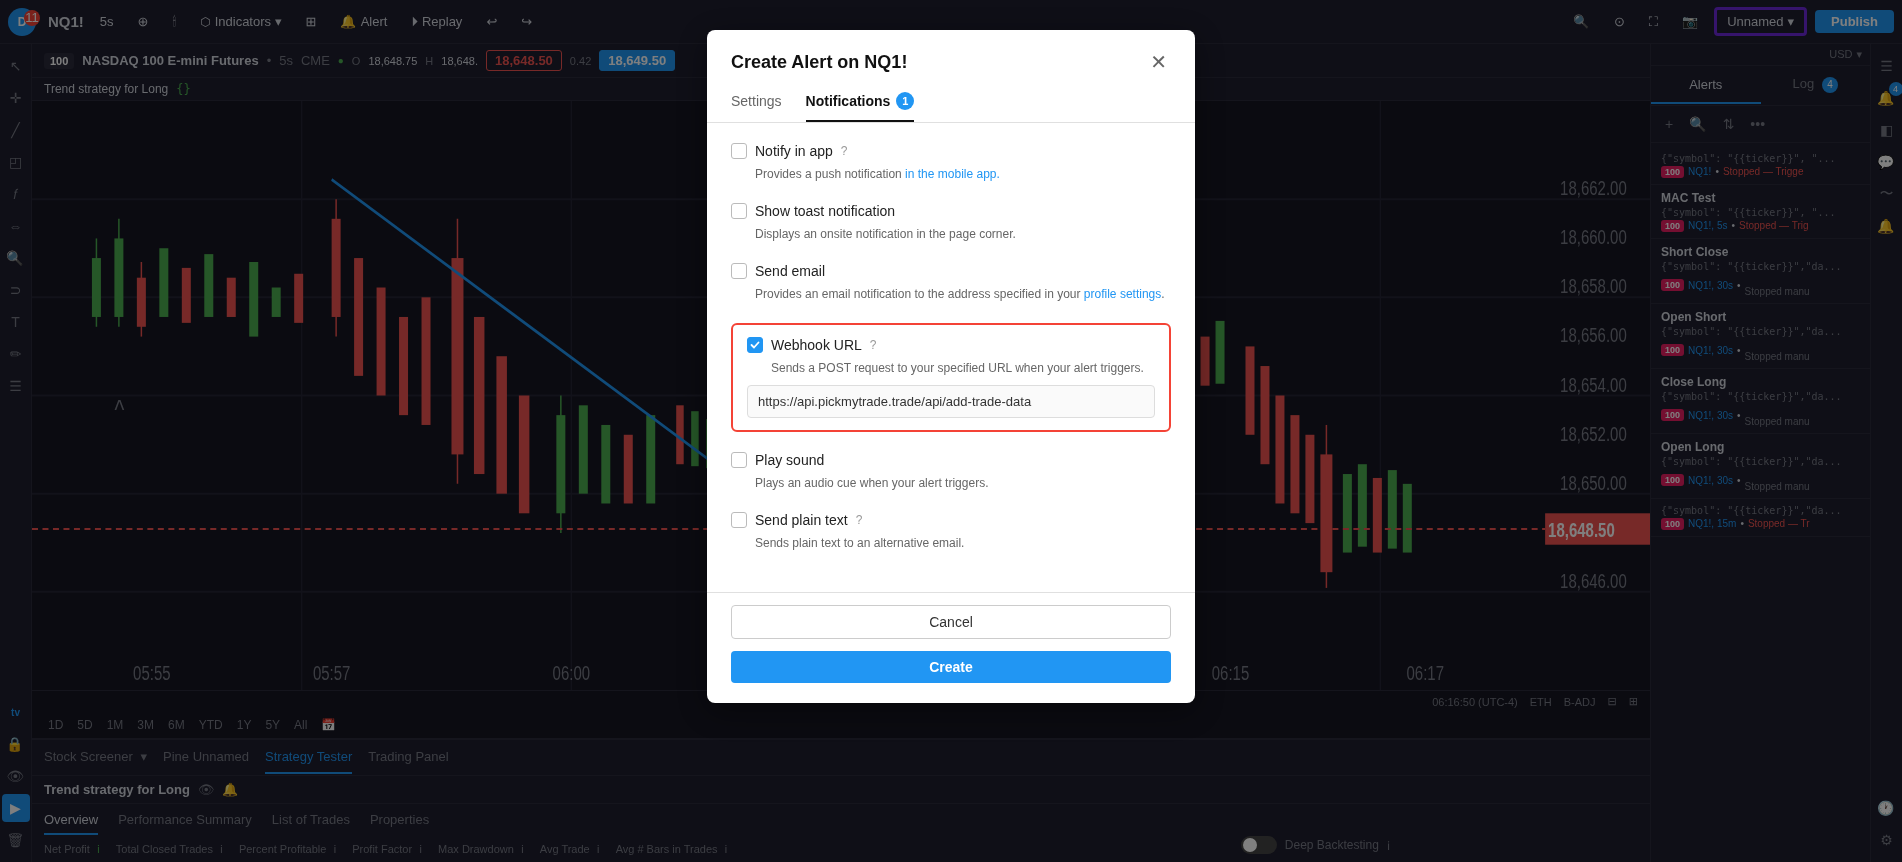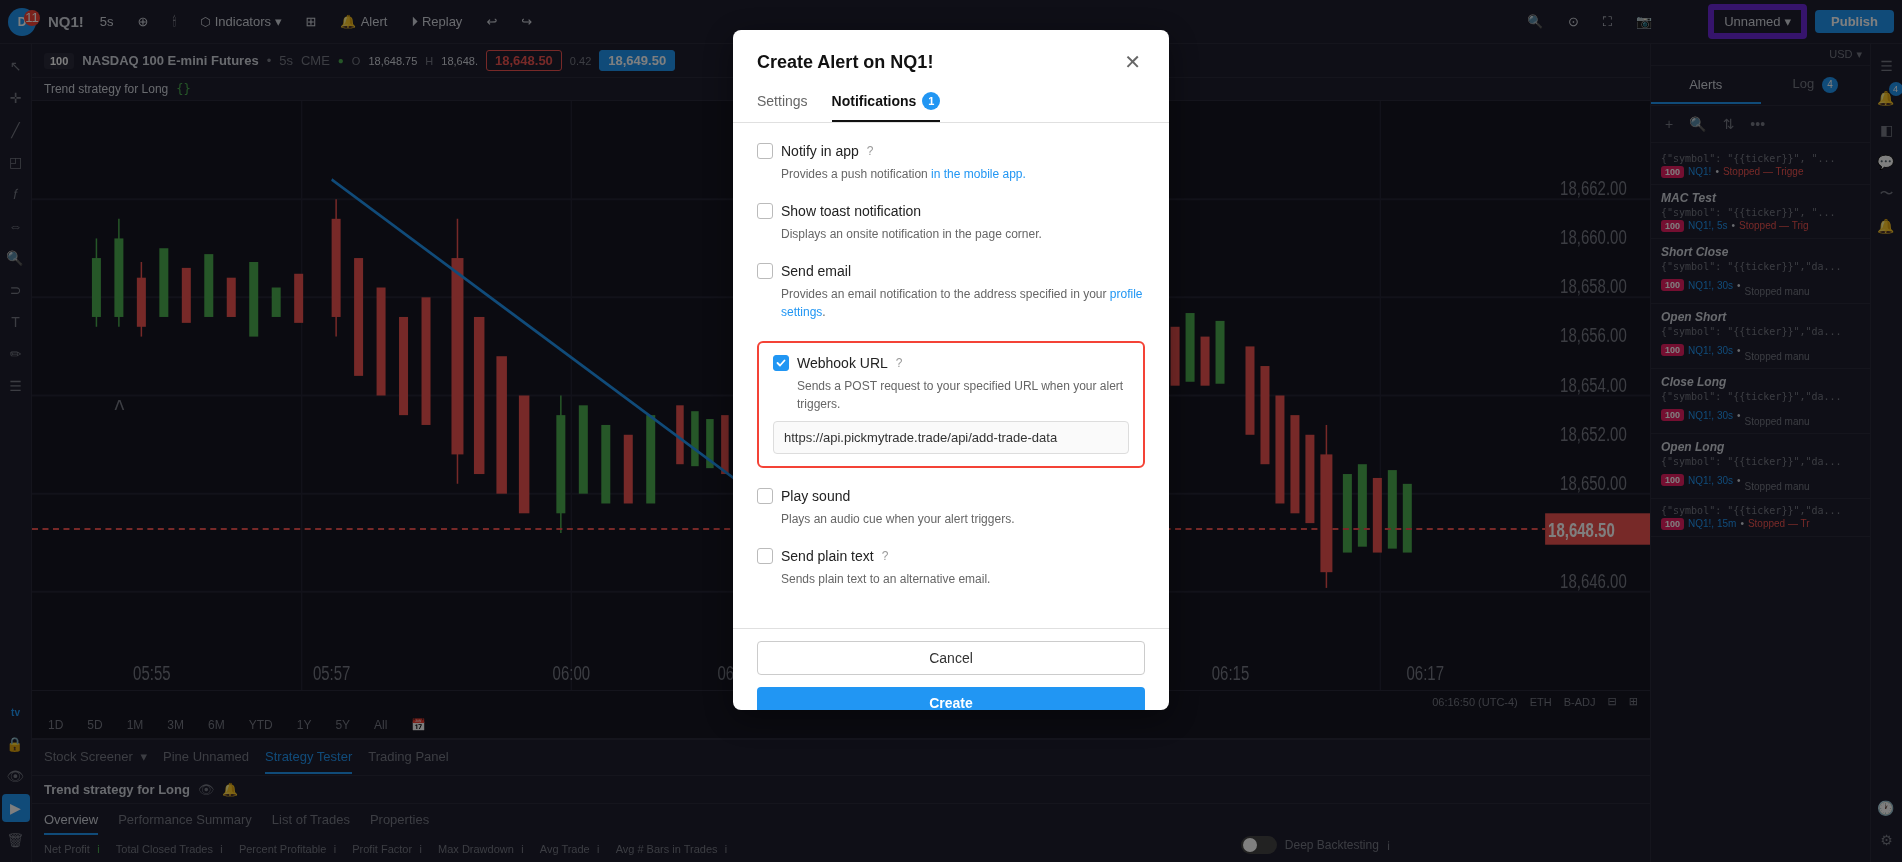--- a/index.html
+++ b/index.html
@@ -66,29 +66,28 @@
       border: none;
       cursor: pointer;
       padding: 4px 16px;
       border-radius: 4px;
       font-size: 13px;
       font-weight: 600;
     }
     .unnamed-btn {
       background: transparent;
       color: #d1d4dc;
-      border: 6px solid #6d28d9;
+      border: 3px solid #6d28d9;
       cursor: pointer;
       padding: 4px 10px;
       border-radius: 4px;
       font-size: 13px;
       display: flex;
       align-items: center;
       gap: 4px;
-      margin-left: 40px;
     }
 
     
     .main-layout {
       display: flex;
       height: calc(862px - 44px);
     }
 
     
     .left-sidebar {
@@ -182,21 +181,21 @@
       font-size: 13px;
       border-bottom: 2px solid transparent;
     }
     .bottom-tab.active { color: #d1d4dc; border-bottom-color: #2196f3; }
 
     
     .time-controls {
       display: flex;
       align-items: center;
       padding: 4px 12px;
-      gap: 16px;
+      gap: 6px;
       border-bottom: 1px solid #2a2a3a;
     }
     .time-btn { background: transparent; border: none; color: #787b86; cursor: pointer; font-size: 12px; padding: 2px 4px; border-radius: 3px; }
 
     
     .right-panel {
       width: 220px;
       background: #1e1e2e;
       border-left: 1px solid #2a2a3a;
       display: flex;
@@ -250,21 +249,21 @@
     .alerts-list {
       flex: 1;
       overflow-y: auto;
       padding: 4px 0;
     }
     .alert-item {
       padding: 6px 10px;
       border-bottom: 1px solid #2a2a3a;
       cursor: pointer;
     }
-    .alert-title { font-size: 12px; font-weight: 600; color: #d1d4dc; margin-bottom: 2px; font-style: italic; }
+    .alert-title { font-size: 12px; font-weight: 600; color: #d1d4dc; margin-bottom: 2px; }
     .alert-code { font-size: 10px; color: #787b86; font-family: monospace; margin-bottom: 2px; white-space: nowrap; overflow: hidden; text-overflow: ellipsis; }
     .alert-meta { font-size: 10px; display: flex; align-items: center; gap: 4px; }
     .alert-sym { color: #2196f3; font-size: 10px; }
     .stopped-red { color: #ef5350; }
     .stopped-gray { color: #787b86; margin-top: 12px; }
 
     .nq1-badge {
       background: #e91e63;
       color: white;
       border-radius: 3px;
@@ -322,21 +321,21 @@
       background: rgba(0,0,0,0.5);
       z-index: 100;
       display: flex;
       align-items: flex-start;
       justify-content: center;
       padding-top: 30px;
     }
     .modal {
       background: #fff;
       border-radius: 8px;
-      width: 436px;
+      width: 488px;
       max-height: 680px;
       overflow-y: auto;
       color: #333;
       position: relative;
       box-shadow: 0 8px 32px rgba(0,0,0,0.4);
     }
     .modal-header {
       display: flex;
       align-items: center;
       justify-content: space-between;

